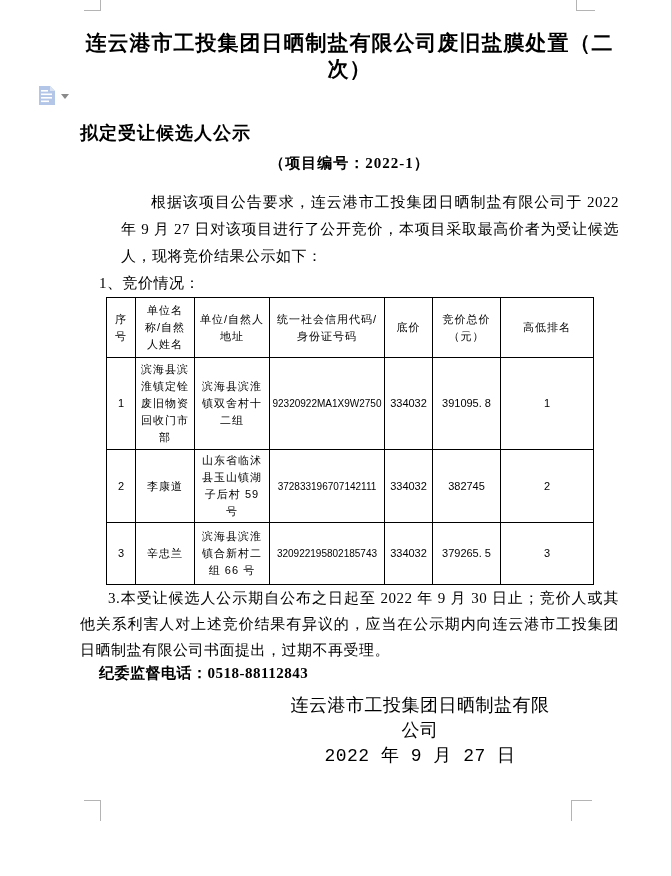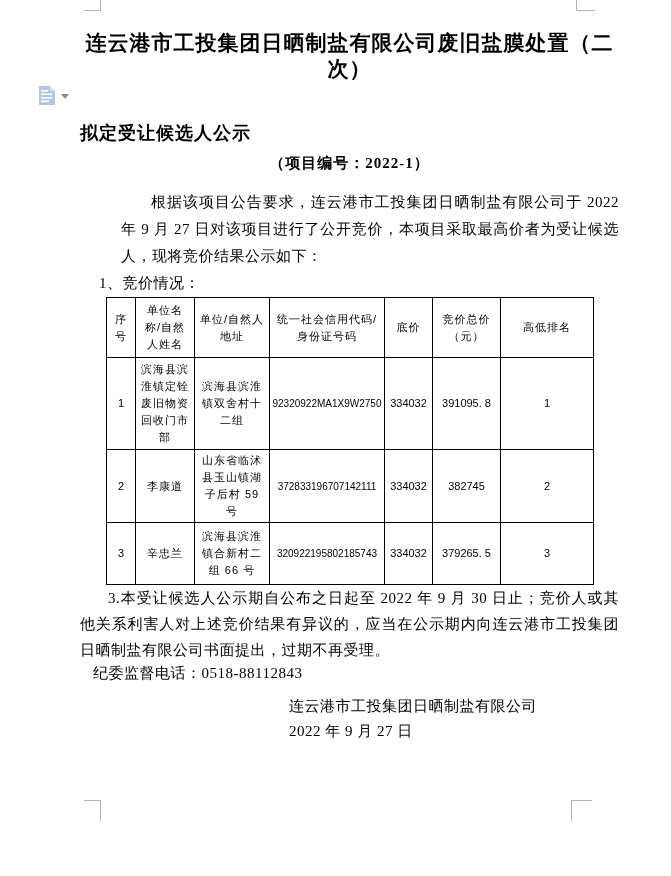--- a/index.html
+++ b/index.html
@@ -48,23 +48,23 @@
     padding:2px 3px;font-weight:normal;
     word-break:break-all;letter-spacing:1px;
   }
   table.bid tr.hrow{height:60px;}
   table.bid tr.r1{height:92px;}
   table.bid tr.r2{height:57px;}
   table.bid tr.r3{height:62px;}
   table.bid td.code{letter-spacing:0;font-size:10px;white-space:nowrap;padding:2px 1px;}
   table.bid td.num{letter-spacing:0;}
 
-  .phone{font-size:15px;line-height:21px;font-weight:normal;margin-left:13px;letter-spacing:0.5px;}
+  .phone{font-size:15px;line-height:21px;font-weight:bold;margin-left:19px;letter-spacing:0.5px;}
   .phone.first{margin-top:0;}
-  .sig{margin:10px 68px 0 auto;width:262px;font-size:15px;line-height:25px;letter-spacing:0.5px;}
+  .sig{margin:10px 68px 0 auto;width:262px;text-align:center;font-size:18px;line-height:25px;letter-spacing:0.5px;font-family:Liberation Mono, monospace;}
 </style>
 </head>
 <body>
 
 <div class="page">
 
   <div class="mark tl"></div>
   <div class="mark tr"></div>
   <div class="mark bl"></div>
   <div class="mark br"></div>

